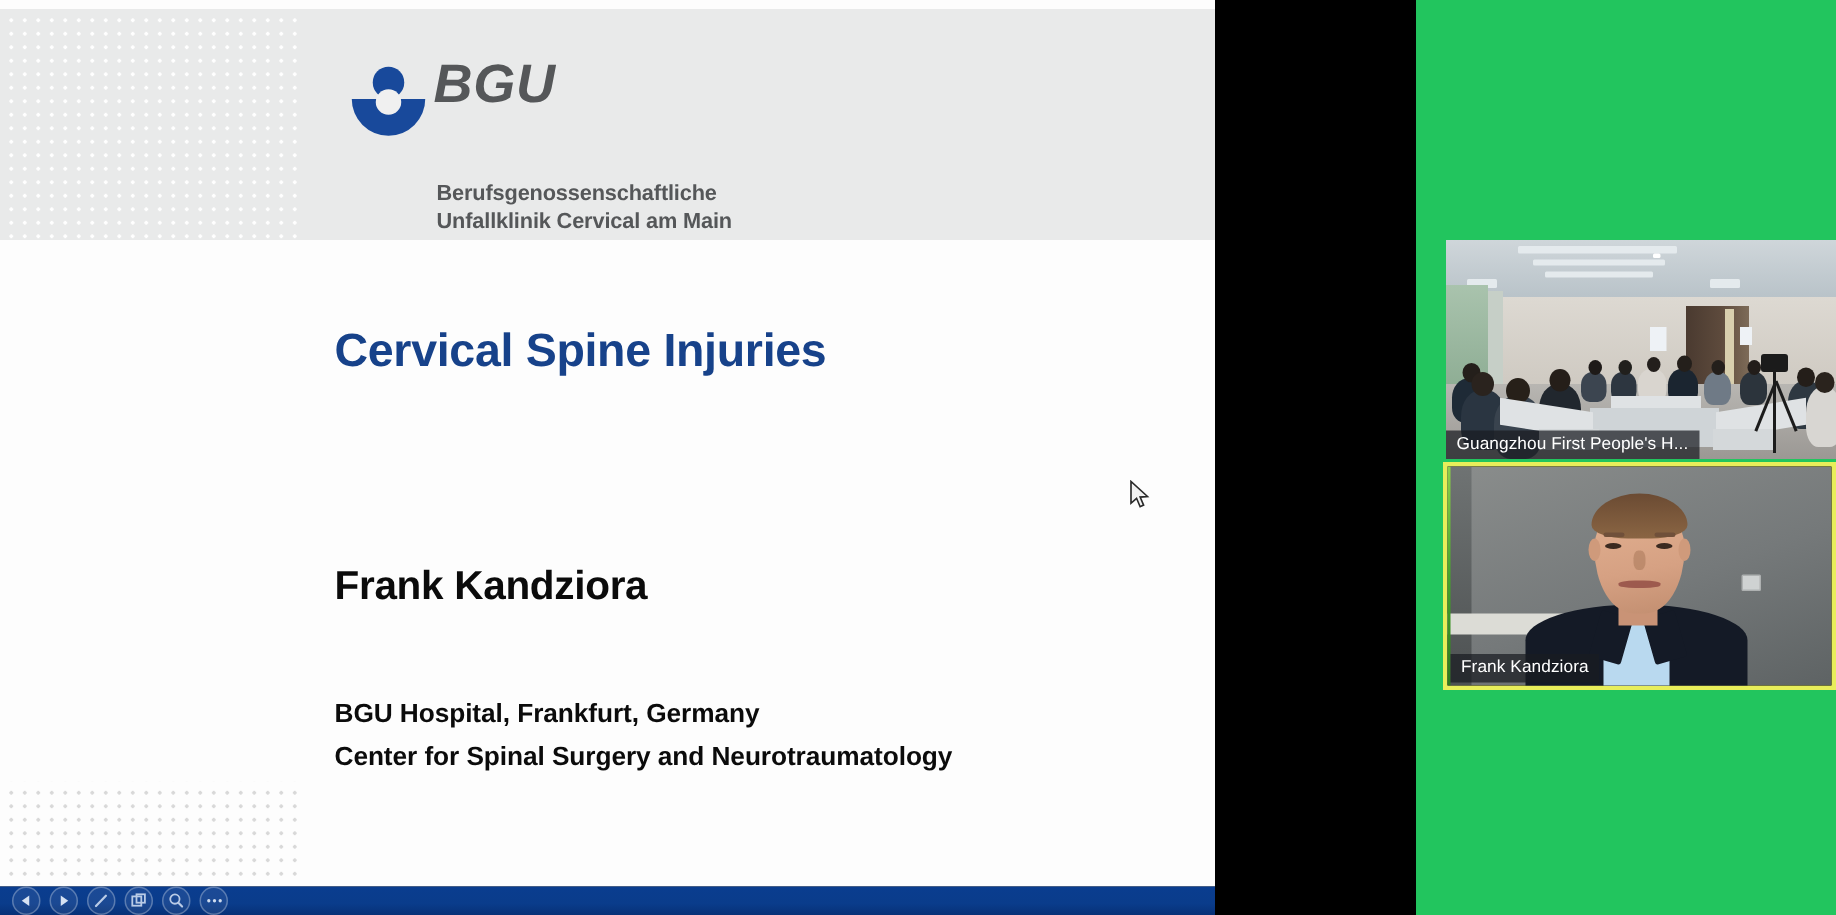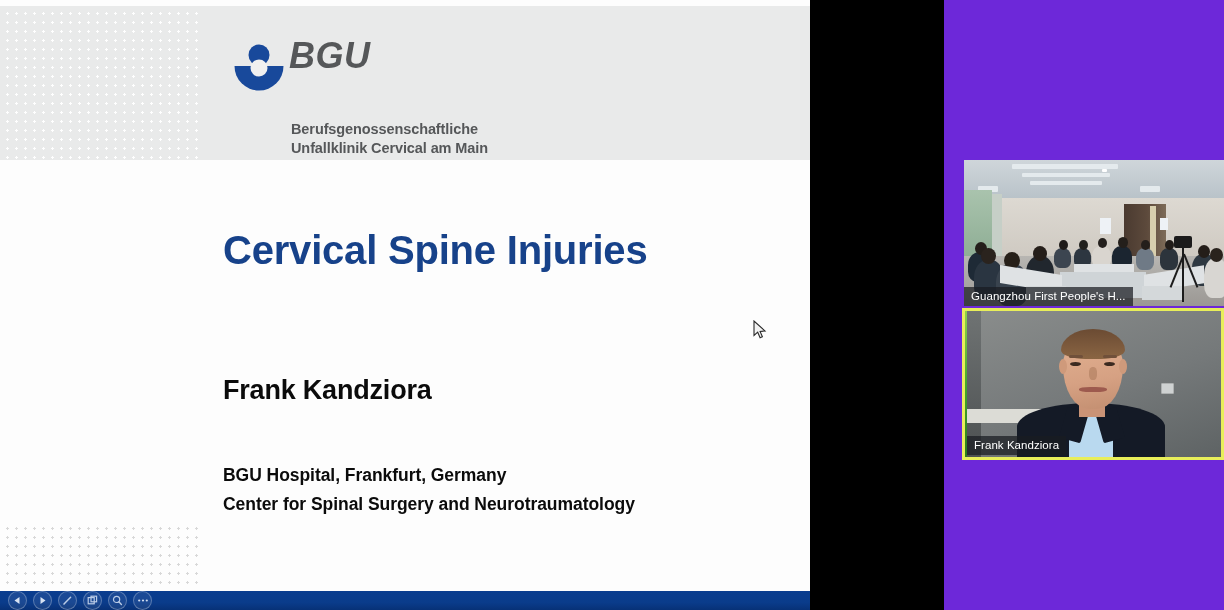--- a/index.html
+++ b/index.html
@@ -46,22 +46,22 @@
   }
   .logo-sub {
     position:absolute; left:58px; top:46px;
     font-size:14.5px; font-weight:600; color:#555759;
     line-height:1.28; letter-spacing:-0.1px;margin-top:32px;
   }
   .logo-sub div { white-space:nowrap; }
 
   
   .title-main {
-    position:absolute; left:223px; top:228px;
-    font-size:40px; font-weight:bold; color:#17428a;
+    position:absolute; left:223px; top:216px;
+    font-size:31px; font-weight:bold; color:#17428a;
     letter-spacing:-0.2px; white-space:nowrap;
   }
   .title-sub {
     position:absolute; left:223px; top:283px;
     font-size:22px; font-weight:bold; color:#17428a;
     letter-spacing:-0.1px; white-space:nowrap;
   }
   .author {
     position:absolute; left:223px; top:375px;
     font-size:27px; font-weight:bold; color:#0b0b0b;
@@ -86,21 +86,21 @@
   .tb-btn {
     width:19px; height:19px; border-radius:50%;
     border:1px solid rgba(255,255,255,0.28);
     background:rgba(255,255,255,0.07);
     display:flex; align-items:center; justify-content:center;
     flex:0 0 auto;
   }
   .tb-btn svg { display:block; }
 
   
-  .rail { position:absolute; left:944px; top:0; width:280px; height:610px; background:#6d28d9; }
+  .rail { position:absolute; left:944px; top:0; width:280px; height:610px; background:#22c55e; }
 
   .tile { position:absolute; overflow:hidden; }
   .tile-1 { left:20px; top:160px; width:260px; height:146px; background:#000; }
   .tile-2 {
     left:18px; top:308px; width:262px; height:152px;
     background:#000; border:3px solid #e8ee5a;
   }
   .tile-inner { position:absolute; inset:0; overflow:hidden; }
 
   .tile-label {

